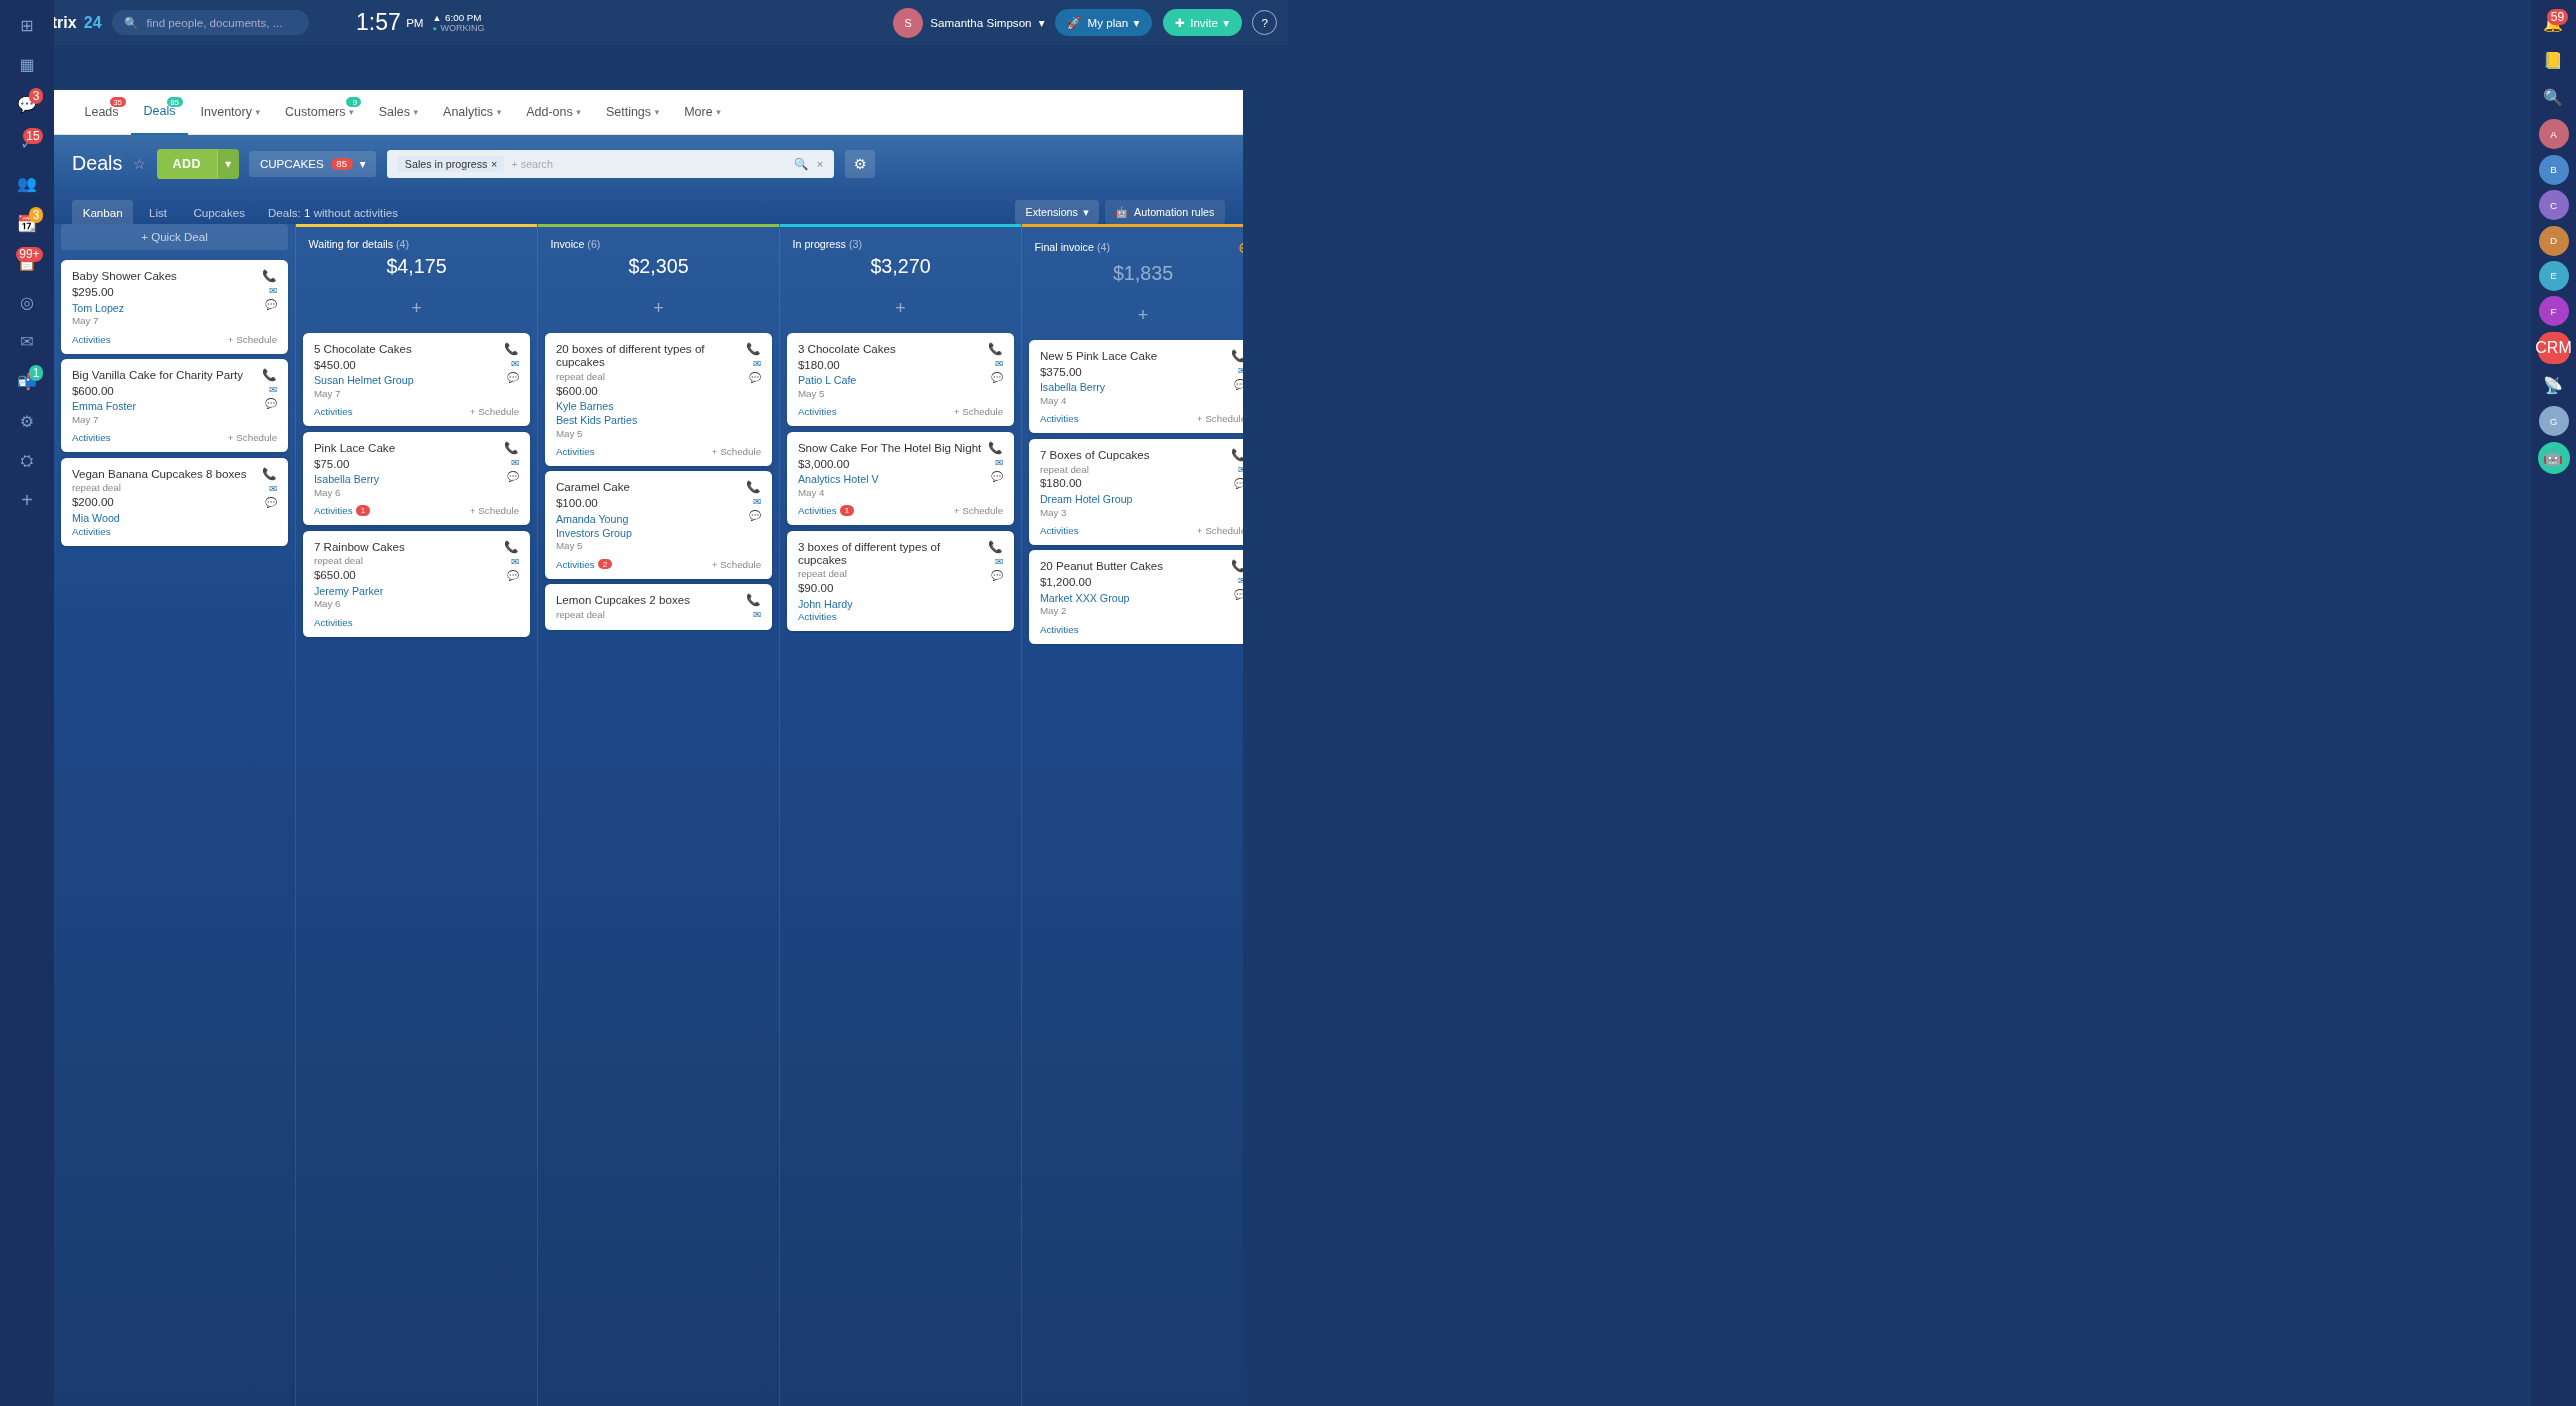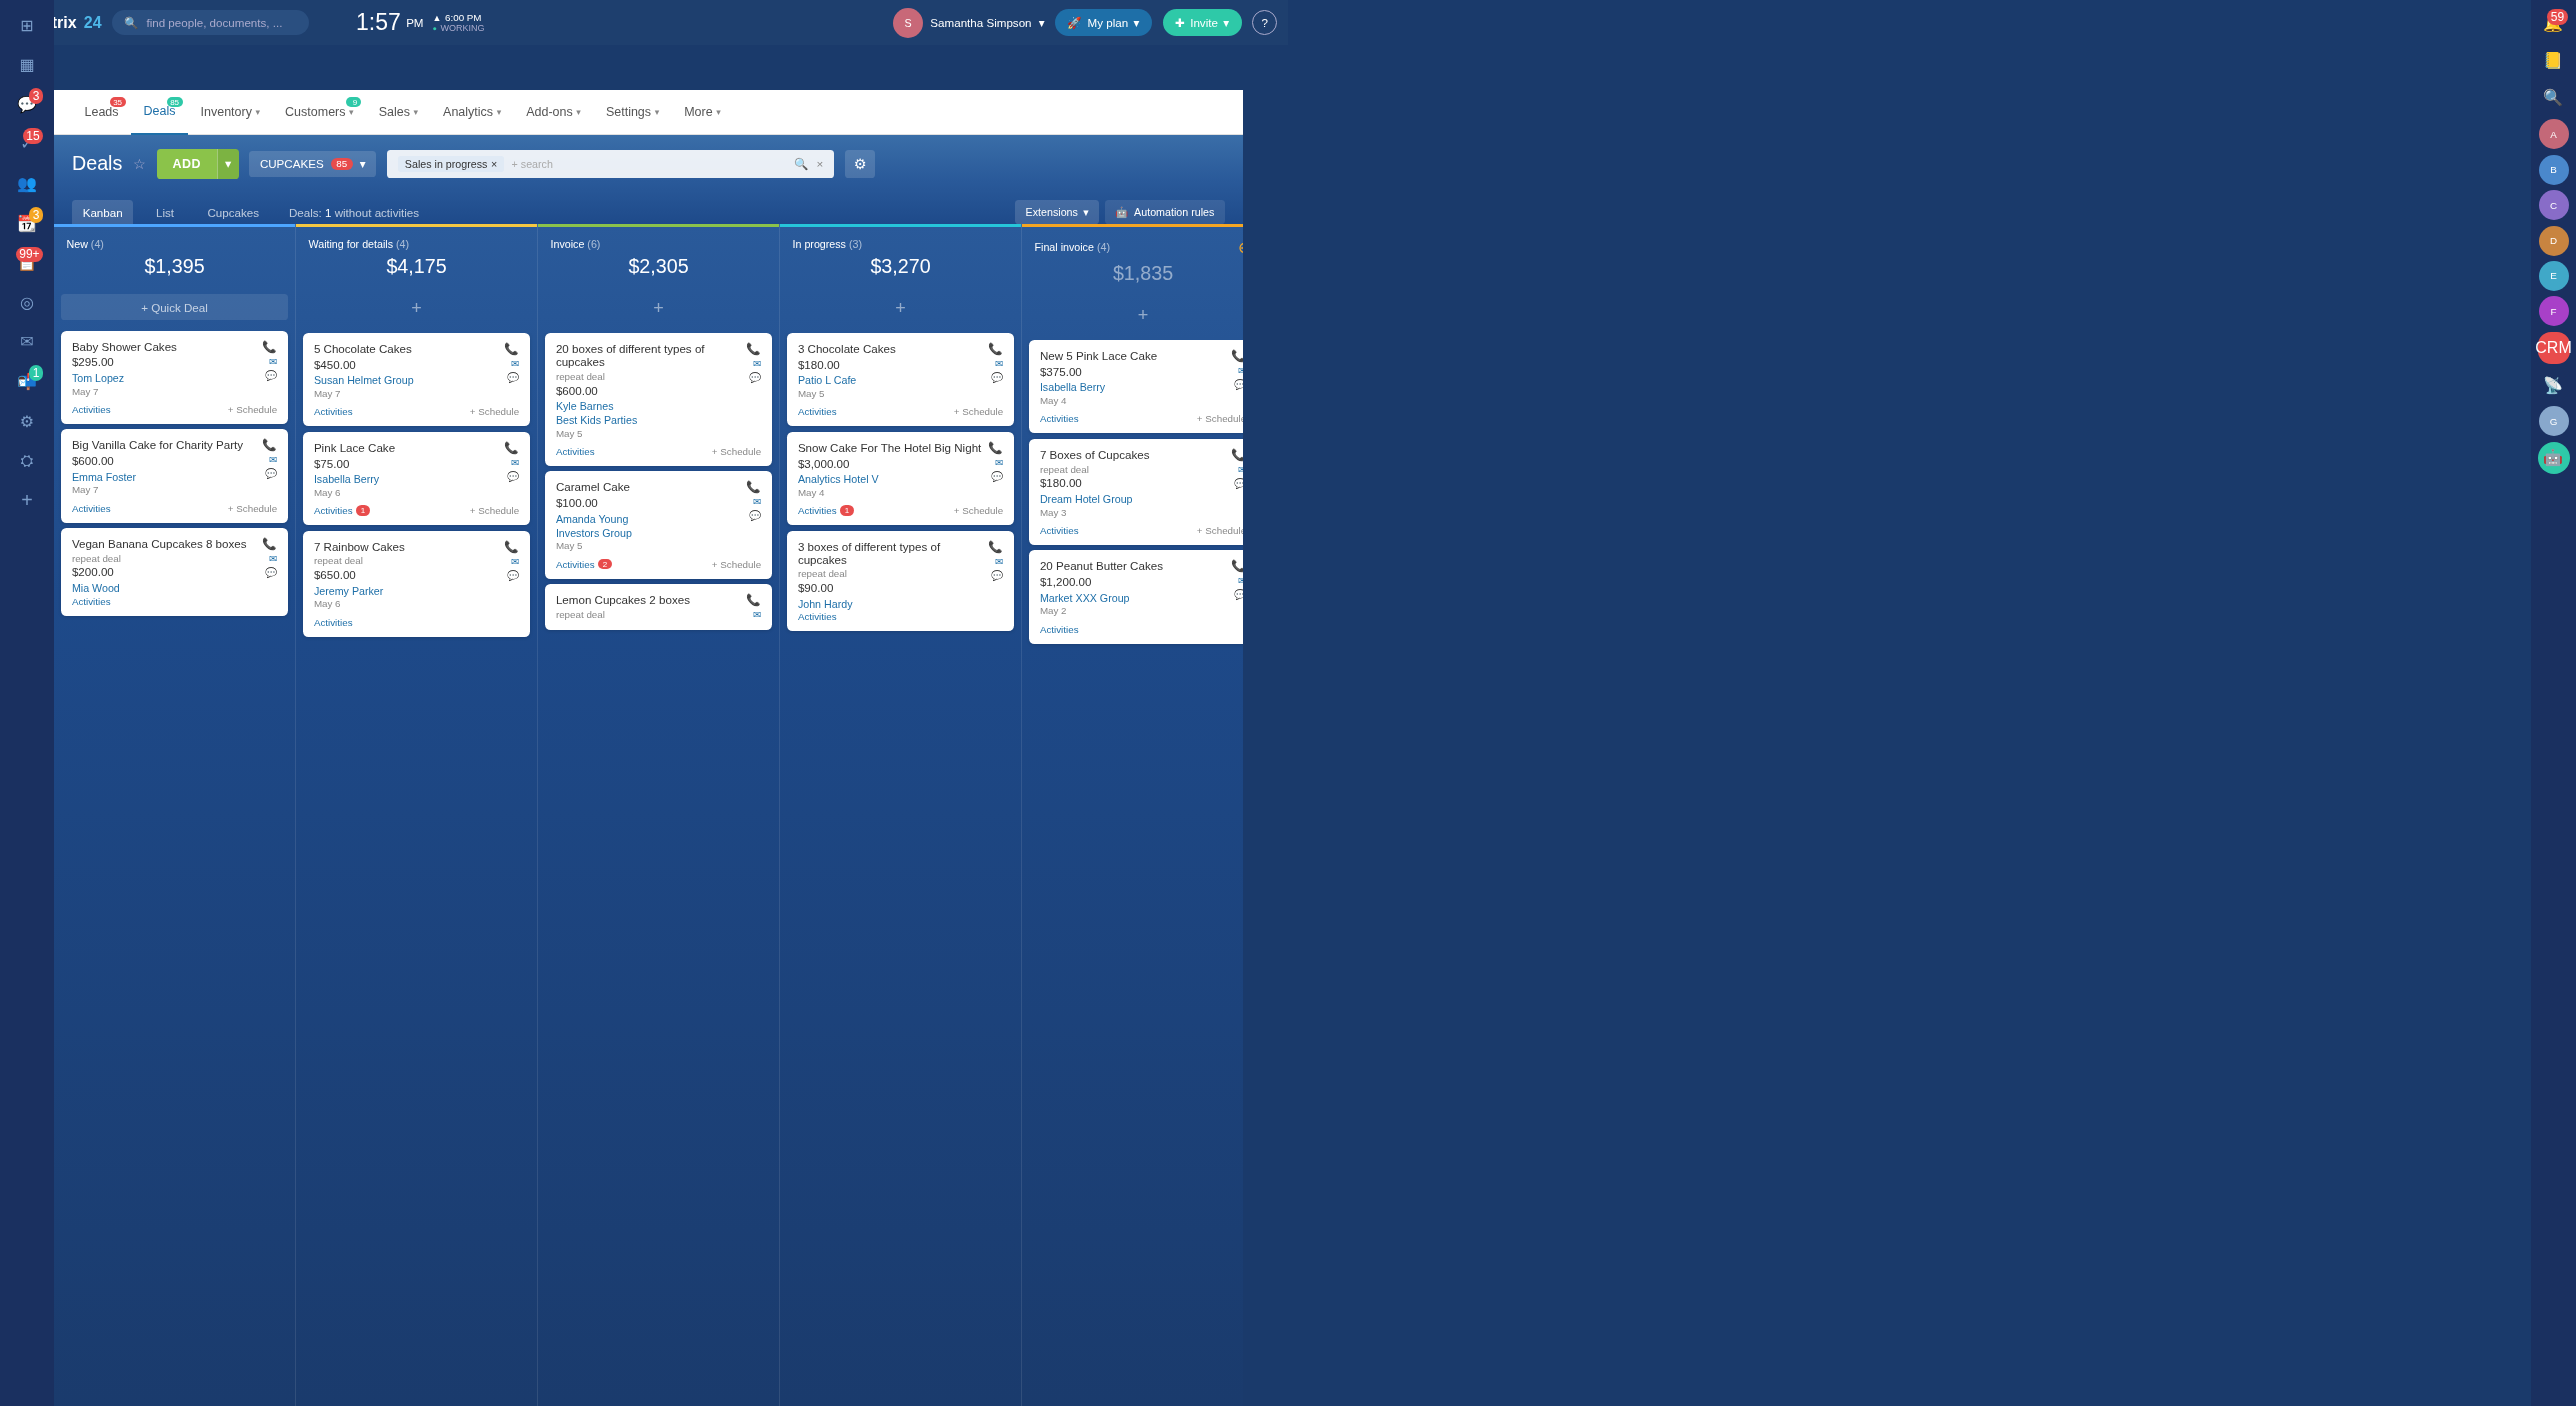--- a/index.html
+++ b/index.html
@@ -248,21 +248,21 @@
       padding: 6.3px 9px;
       font-size: 14.3px;
       cursor: pointer;
     }
 
     
     .tabs-row {
       display: flex;
       align-items: center;
       padding: 9px 0 0;
-      gap: 12px;
+      gap: 5px;
     }
     .tab-item {
       color: rgba(255,255,255,0.7);
       font-size: 11.6px;
       padding: 5.4px 10.7px;
       cursor: pointer;
       border-radius: 3.6px 3.6px 0 0;
     }
     .tab-item.active { color: white; background: rgba(255,255,255,0.15); }
     .deals-count {
@@ -592,24 +592,20 @@
           <span>🤖</span>
           <span>Automation rules</span>
         </button>
       </div>
     </div>
   </div>
 
   <div class="kanban-board">
 
     <div class="kanban-column">
-      <div class="col-header blue">
-        <div class="col-title">New <span>(4)</span></div>
-        <div class="col-amount">$1,395</div>
-      </div>
       <div style="padding:0 7.2px 3.6px;">
         <button class="add-deal-btn">+ Quick Deal</button>
       </div>
       <div class="cards-container">
         <div class="deal-card">
           <span class="card-phone-icon">📞</span>
           <span class="card-email-icon">✉</span>
           <span class="card-chat-icon">💬</span>
           <div class="deal-card-title">Baby Shower Cakes</div>
           <div class="deal-amount">$295.00</div>

